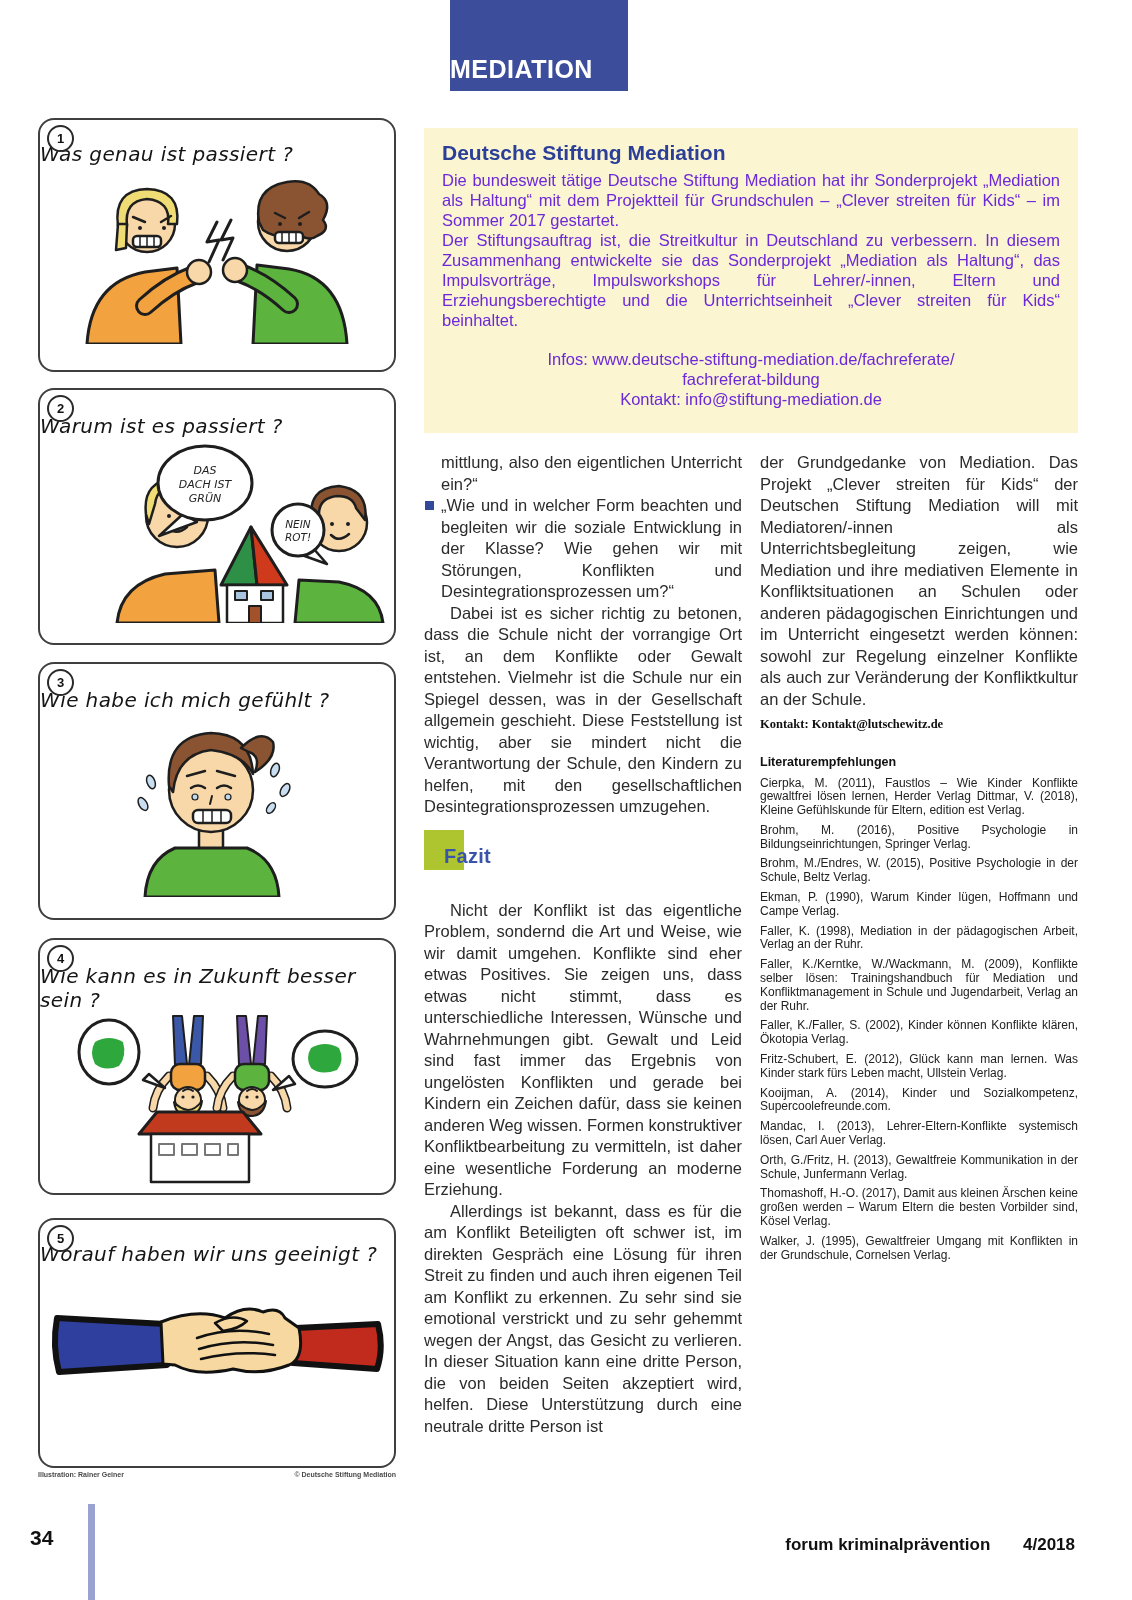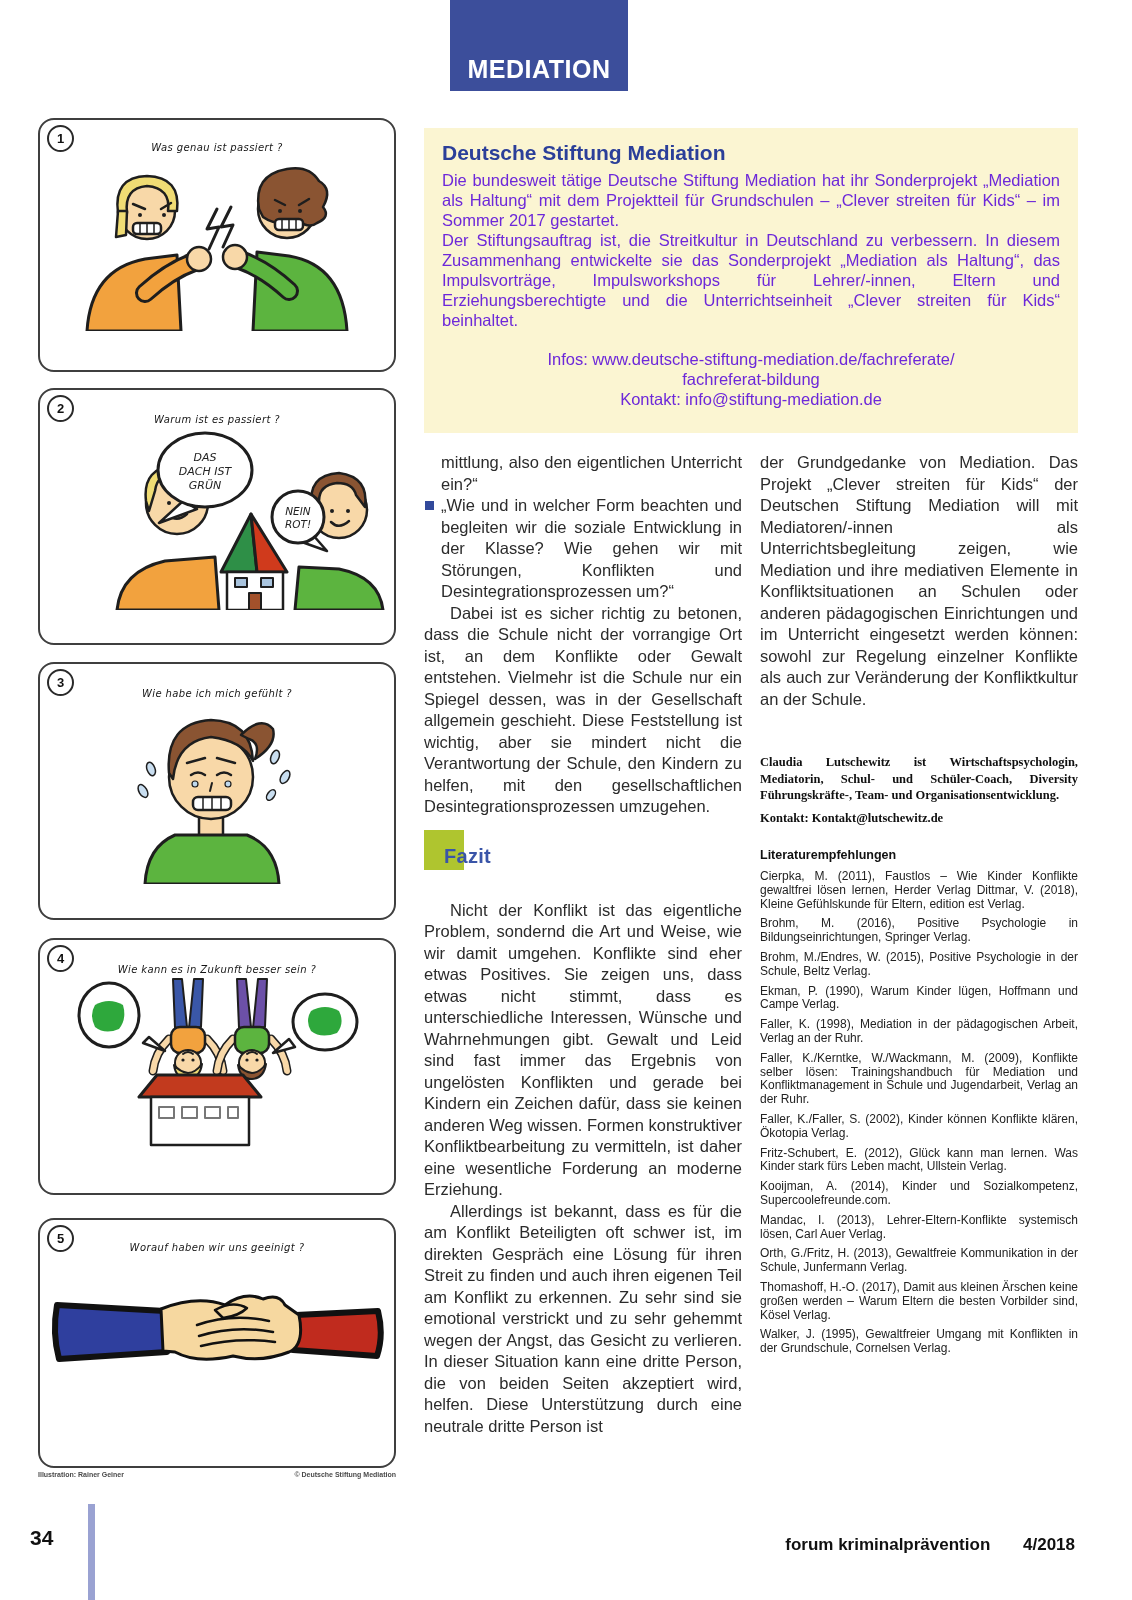--- a/index.html
+++ b/index.html
@@ -3,21 +3,21 @@
 <meta charset="utf-8">
 <style>
   html,body{margin:0;padding:0;}
   body{
     width:1132px;height:1600px;position:relative;background:#fff;overflow:hidden;
     font-family:"Liberation Sans","DejaVu Sans",sans-serif;color:#2b2b2b;
   }
   
   .header-tag{
     position:absolute;left:450px;top:0;width:178px;height:91px;background:#3C4E9B;
-    display:flex;align-items:flex-end;justify-content:center;padding-bottom:7px;box-sizing:border-box;
+    display:flex;align-items:flex-end;justify-content:flex-start;padding-bottom:7px;box-sizing:border-box;
   }
   .header-tag span{color:#fff;font-weight:bold;font-size:25px;letter-spacing:.5px;}
   
   .infobox{
     position:absolute;left:424px;top:128px;width:654px;height:305px;background:#FBF5D2;
     box-sizing:border-box;padding:13px 18px 12px 18px;
   }
   .infobox h2{margin:0 0 5px 0;font-size:21px;color:#2B3F99;}
   .infobox p{margin:0;font-size:16.5px;line-height:20px;color:#6d28d9;text-align:justify;}
   .infobox p.nojust{text-align:center;}
@@ -25,21 +25,21 @@
   
   .panel{
     position:absolute;left:38px;width:358px;background:#fff;border:2px solid #3f3f3f;
     border-radius:16px;box-sizing:border-box;
   }
   .panel-number{
     position:absolute;top:5px;left:7px;width:23px;height:23px;border:2px solid #2a2a2a;border-radius:50%;
     font-size:13px;font-weight:bold;line-height:23px;text-align:center;color:#111;background:#fff;
   }
   .panel-caption{
-    margin:0;text-align:center;font-style:italic;font-weight:500;font-size:10px;color:#151515;letter-spacing:.4px;
+    margin:0;font-style:italic;font-weight:500;font-size:20px;color:#151515;letter-spacing:.4px;
     font-family:"DejaVu Sans",sans-serif;
   }
   .panel svg{display:block;margin:0 auto;}
   .credits{
     position:absolute;left:38px;top:1471px;width:358px;display:flex;justify-content:space-between;
     font-size:7px;font-weight:bold;color:#4a4a4a;
   }
   
   .col{position:absolute;top:452px;width:318px;}
   .col-left{left:424px;}
@@ -272,21 +272,20 @@
   <div class="fazit-block">
     <span class="fazit-sq"></span>
     <span class="fazit-text">Fazit</span>
   </div>
   <p class="body indent">Nicht der Konflikt ist das eigentliche Problem, sondernd die Art und Weise, wie wir damit umgehen. Konflikte sind eher etwas Positives. Sie zeigen uns, dass etwas nicht stimmt, dass es unterschiedliche Interessen, Wünsche und Wahrnehmungen gibt. Gewalt und Leid sind fast immer das Ergebnis von ungelösten Konflikten und gerade bei Kindern ein Zeichen dafür, dass sie keinen anderen Weg wissen. Formen konstruktiver Konfliktbearbeitung zu vermitteln, ist daher eine wesentliche Forderung an moderne Erziehung.</p>
   <p class="body indent">Allerdings ist bekannt, dass es für die am Konflikt Beteiligten oft schwer ist, im direkten Gespräch eine Lösung für ihren Streit zu finden und auch ihren eigenen Teil am Konflikt zu erkennen. Zu sehr sind sie emotional verstrickt und zu sehr gehemmt wegen der Angst, das Gesicht zu verlieren. In dieser Situation kann eine dritte Person, die von beiden Seiten akzeptiert wird, helfen. Diese Unterstützung durch eine neutrale dritte Person ist</p>
 </div>
 
 <div class="col col-right">
   <p class="body">der Grundgedanke von Mediation. Das Projekt „Clever streiten für Kids“ der Deutschen Stiftung Mediation will mit Mediatoren/-innen als Unterrichtsbegleitung zeigen, wie Mediation und ihre mediativen Elemente in Konfliktsituationen an Schulen oder anderen pädagogischen Einrichtungen und im Unterricht eingesetzt werden können: sowohl zur Regelung einzelner Konflikte als auch zur Veränderung der Konfliktkultur an der Schule.</p>
-  <p class="bio">Claudia Lutschewitz ist Wirtschaftspsychologin, Mediatorin, Schul- und Schüler-Coach, Diversity Führungskräfte-, Team- und Organisationsentwicklung.</p>
   <p class="bio-contact">Kontakt: Kontakt@lutschewitz.de</p>
   <p class="lit-heading">Literaturempfehlungen</p>
   <div class="lit">
     <p>Cierpka, M. (2011), Faustlos – Wie Kinder Konflikte gewaltfrei lösen lernen, Herder Verlag Dittmar, V. (2018), Kleine Gefühlskunde für Eltern, edition est Verlag.</p>
     <p>Brohm, M. (2016), Positive Psychologie in Bildungseinrichtungen, Springer Verlag.</p>
     <p>Brohm, M./Endres, W. (2015), Positive Psychologie in der Schule, Beltz Verlag.</p>
     <p>Ekman, P. (1990), Warum Kinder lügen, Hoffmann und Campe Verlag.</p>
     <p>Faller, K. (1998), Mediation in der pädagogischen Arbeit, Verlag an der Ruhr.</p>
     <p>Faller, K./Kerntke, W./Wackmann, M. (2009), Konflikte selber lösen: Trainingshandbuch für Mediation und Konfliktmanagement in Schule und Jugendarbeit, Verlag an der Ruhr.</p>
     <p>Faller, K./Faller, S. (2002), Kinder können Konflikte klären, Ökotopia Verlag.</p>

